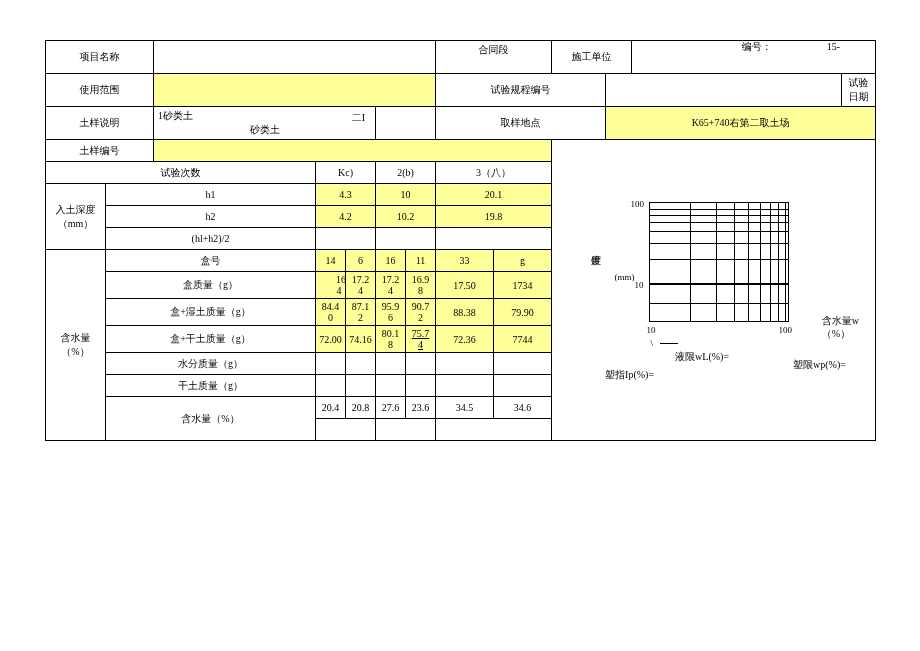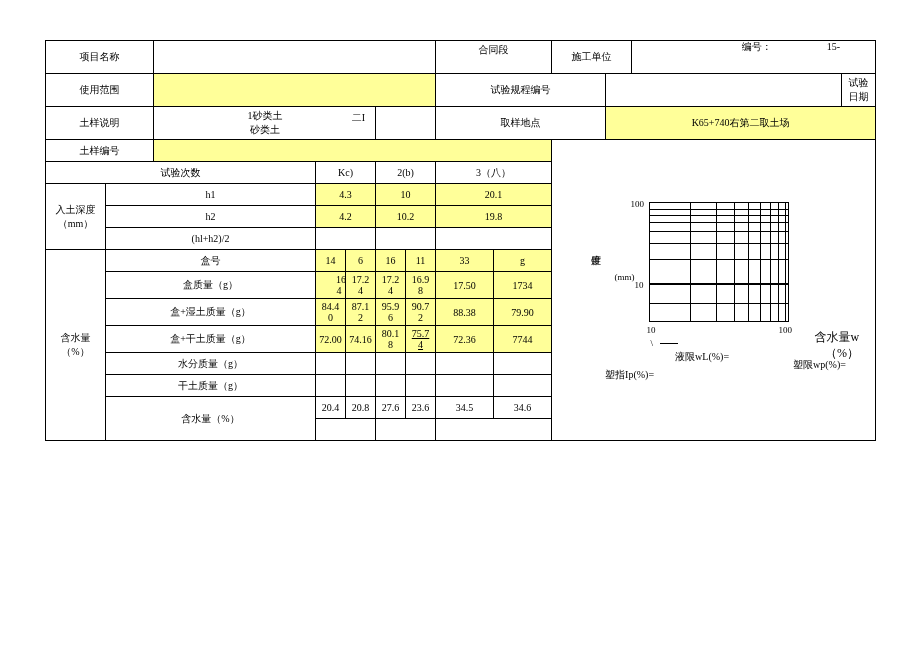--- a/index.html
+++ b/index.html
@@ -85,24 +85,23 @@
   .bottom-labels {
     position: relative;
     height: 40px;
     width: 100%;
   }
   .bl { position: absolute; font-size: 10px; }
   .side-label-wl {
     position: absolute;
     right: 16px;
     top: 58%;
-    font-size: 12px;
-    text-align: right;
+    font-size: 10px;
+    text-align: left;
     line-height: 1.3;
-    margin-top: 16px;
   }
 </style>
 </head>
 <body>
 
 <div class="page">
   <div class="top-right">
     <span>编号：</span>
     &nbsp;&nbsp;&nbsp;&nbsp;&nbsp;&nbsp;&nbsp;&nbsp;&nbsp;&nbsp;&nbsp;&nbsp;&nbsp;&nbsp;&nbsp;&nbsp;&nbsp;&nbsp;&nbsp;&nbsp;
     <span>15-</span>
@@ -143,21 +142,21 @@
       <td colspan="6" class="hl"></td>
       <td colspan="3" class="lbl">试验规程编号</td>
       <td colspan="2"></td>
       <td class="lbl" style="white-space:pre-line;">试验
 日期</td>
     </tr>
 
     <tr>
       <td colspan="2" class="lbl tall">土样说明</td>
       <td colspan="4" class="tall" style="text-align:left; position:relative; padding-left:4px;">
-        <div style="text-align:center;">1砂类土</div>
+        <div style="text-align:left;">1砂类土</div>
         <div style="position:absolute; right:10px; top:4px;">二I</div>
         <div style="text-align:center;">砂类土</div>
       </td>
       <td colspan="2" class="tall"></td>
       <td colspan="3" class="lbl tall">取样地点</td>
       <td colspan="3" class="hl tall">K65+740右第二取土场</td>
     </tr>
 
     <tr>
       <td colspan="2" class="lbl tall2">土样编号</td>

